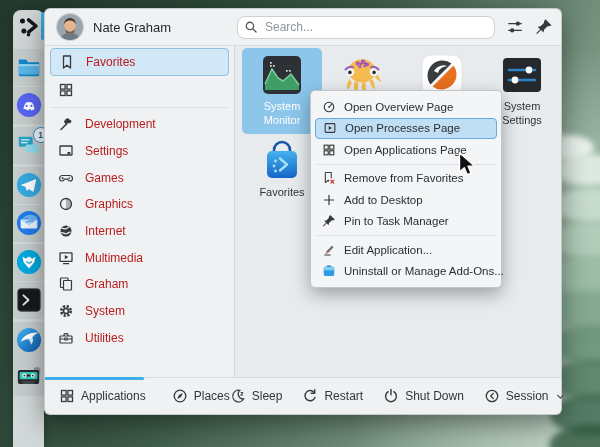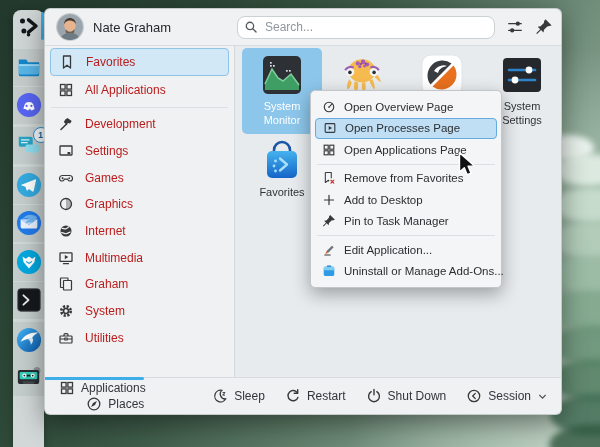--- a/index.html
+++ b/index.html
@@ -258,21 +258,20 @@
         </div>
         <div class="sitem">
           <span class="ic">
             <svg viewBox="0 0 16 16" fill="none" stroke="#37393b" stroke-width="1.3">
               <rect x="2.5" y="2.5" width="4.6" height="4.6"></rect>
               <rect x="8.9" y="2.5" width="4.6" height="4.6"></rect>
               <rect x="2.5" y="8.9" width="4.6" height="4.6"></rect>
               <rect x="8.9" y="8.9" width="4.6" height="4.6"></rect>
             </svg>
           </span>
-          <span>All Applications</span>
         </div>
         <div class="ssep"></div>
         <div class="sitem cat">
           <span class="ic">
             <svg viewBox="0 0 16 16">
               <path d="M3 13.5L8.8 7.7" stroke="#37393b" stroke-width="1.5" stroke-linecap="round"></path>
               <path d="M7.3 3.6l2.2-1.7 4.2 3.2-1.6 2.3-2.1-.4-1.7 1.4-2.5-2.5z" fill="#37393b"></path>
             </svg>
           </span>
           <span>Development</span>
@@ -448,21 +447,21 @@
                 <circle cx="14.5" cy="31" r="1.4" fill="#a8e0fa"></circle>
               </svg>
             </span>
             <div class="glabel">Favorites</div>
           </div>
         </div>
     </div>
 
     <div class="ftr">
       <div class="find"></div>
-      <span id="ftabs" style="display:flex;align-items:center;flex-direction:column;">
+      <span id="ftabs" style="display:flex;align-items:center;">
           <span class="fitem">
             <span class="ic">
               <svg viewBox="0 0 16 16" fill="none" stroke="#37393b" stroke-width="1.3">
                 <rect x="2.5" y="2.5" width="4.6" height="4.6"></rect>
                 <rect x="8.9" y="2.5" width="4.6" height="4.6"></rect>
                 <rect x="2.5" y="8.9" width="4.6" height="4.6"></rect>
                 <rect x="8.9" y="8.9" width="4.6" height="4.6"></rect>
               </svg>
             </span>
             <span>Applications</span>

